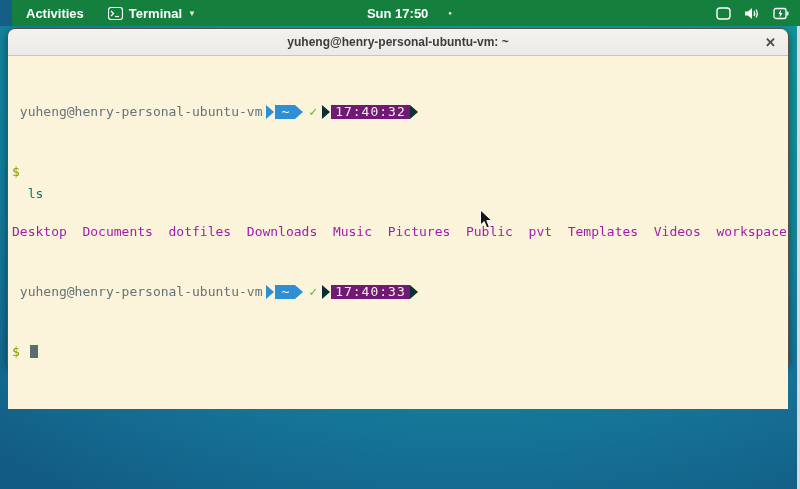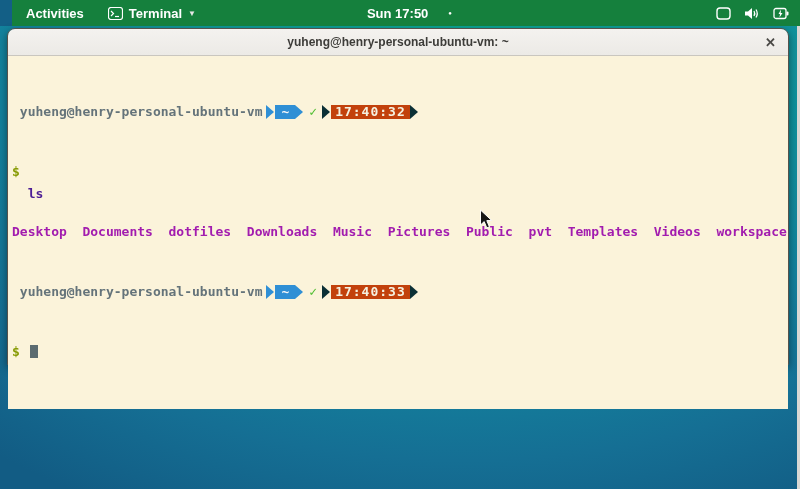--- a/index.html
+++ b/index.html
@@ -41,40 +41,40 @@
     display:flex; align-items:center; justify-content:center; position:relative;
   }
   .title { font-size:12px; font-weight:700; color:#3d3c39; }
   .close-btn {
     position:absolute; right:12px; top:0; height:100%; display:flex; align-items:center;
     font-size:13px; color:#4a4946; cursor:default; font-weight:700;
   }
   .term-body {
     height:353px; background:#fbf3da; padding:3px 2px 0 4px;
     font-family:"DejaVu Sans Mono","Liberation Mono",monospace;
-    font-size:13px; font-weight:700; line-height:15px; white-space:pre; overflow:hidden;
+    font-size:13px; font-weight:400; line-height:15px; white-space:pre; overflow:hidden;
   }
   .tline { height:15px; display:flex; align-items:center; }
 
   .host { color:#64737a; }
   .lead-space { color:#64737a; }
 
   
   .pl-tri { width:0; height:0; border-top:7px solid transparent; border-bottom:7px solid transparent; }
   .tri-blue { border-left:8px solid #2f8fd5; margin-right:1px; }
   .tri-blue-tail { border-left:8px solid #2f8fd5; }
   .tri-dark { border-left:8px solid #0b2f35; margin-right:1px; }
   .tri-dark-tail { border-left:8px solid #0b2f35; }
   .seg-blue { background:#2f8fd5; color:#f5f7f9; height:14px; line-height:14px; padding:0 6px; }
-  .seg-dark { background:#c2410c; color:#f4f1e0; height:14px; line-height:14px; padding:0 4px; letter-spacing:1px; }
+  .seg-dark { background:#701a75; color:#f4f1e0; height:14px; line-height:14px; padding:0 4px; letter-spacing:1px; }
   .check { color:#4fbe31; margin:0 5px 0 6px; }
   .gap4 { width:4px; }
 
   .sh-prompt { color:#859900; }
-  .cmd { color:#4c1d95;margin-top:44px; }
+  .cmd { color:#0f766e;margin-top:44px; }
   .dirs { color:#a21caf; }
   .cursor-block { display:inline-block; width:8px; height:13px; background:#5b6b70; margin-left:2px; }
 
   
   .pointer { position:absolute; left:479px; top:209px; z-index:50; }
 </style>
 </head>
 <body>
 
 <div class="topbar">

